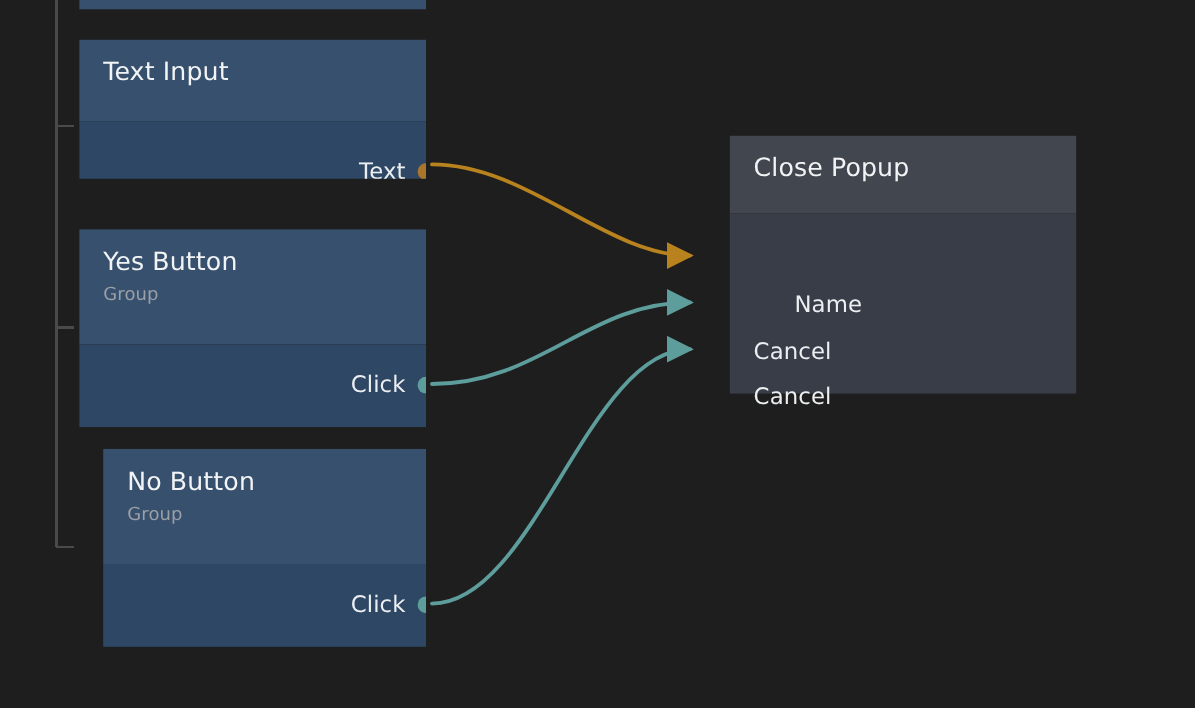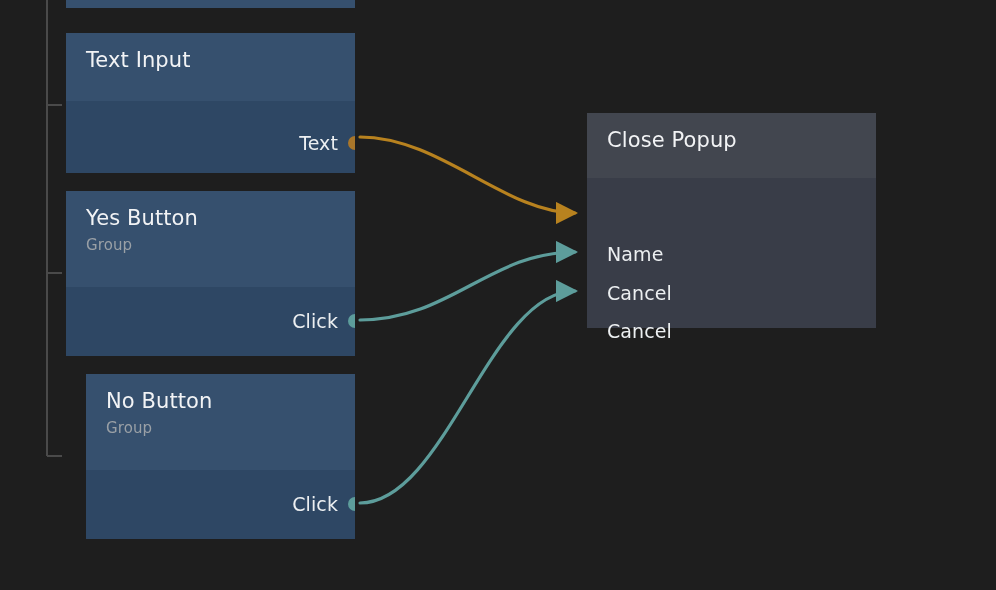--- a/index.html
+++ b/index.html
@@ -126,21 +126,21 @@
       <path d="M47,456 L62,456"></path>
     </g>
   </svg>
 
   <div class="node blue" style="left:66px; top:-52px; width:289px; height:60px;">
     <div class="node-header" style="height:60px;">
       <div class="node-title"></div>
     </div>
   </div>
 
-  <div class="node blue" style="left:66px; top:33px; width:289px; height:140px;">
+  <div class="node blue" style="left:66px; top:33px; width:289px; height:116px;">
     <div class="node-header" style="height:68px;">
       <div class="node-title">Text Input</div>
     </div>
     <div class="node-body" style="height:72px;">
       <div class="port-row out" style="top:30px;">
         <span class="port-label">Text</span>
         <span class="port-dot orange"></span>
       </div>
     </div>
   </div>
@@ -164,26 +164,26 @@
       <div class="node-subtitle">Group</div>
     </div>
     <div class="node-body" style="height:69px;">
       <div class="port-row out" style="top:22px;">
         <span class="port-label">Click</span>
         <span class="port-dot teal"></span>
       </div>
     </div>
   </div>
 
-  <div class="node gray" style="left:587px; top:113px; width:289px; height:277px;">
+  <div class="node gray" style="left:608px; top:113px; width:289px; height:277px;">
     <div class="node-header" style="height:65px;">
       <div class="node-title">Close Popup</div>
     </div>
     <div class="node-body" style="height:150px;">
-      <div class="port-row in" style="top:88px; transform:translateY(-100%);">
+      <div class="port-row in" style="top:88px; transform:translateY(-100%);margin-left:34px;">
         <span class="port-label">Name</span>
       </div>
       <div class="port-row in" style="top:127px; transform:translateY(-100%);">
         <span class="port-label">Cancel</span>
       </div>
       <div class="port-row in" style="top:165px; transform:translateY(-100%);">
         <span class="port-label">Cancel</span>
       </div>
     </div>
   </div>

